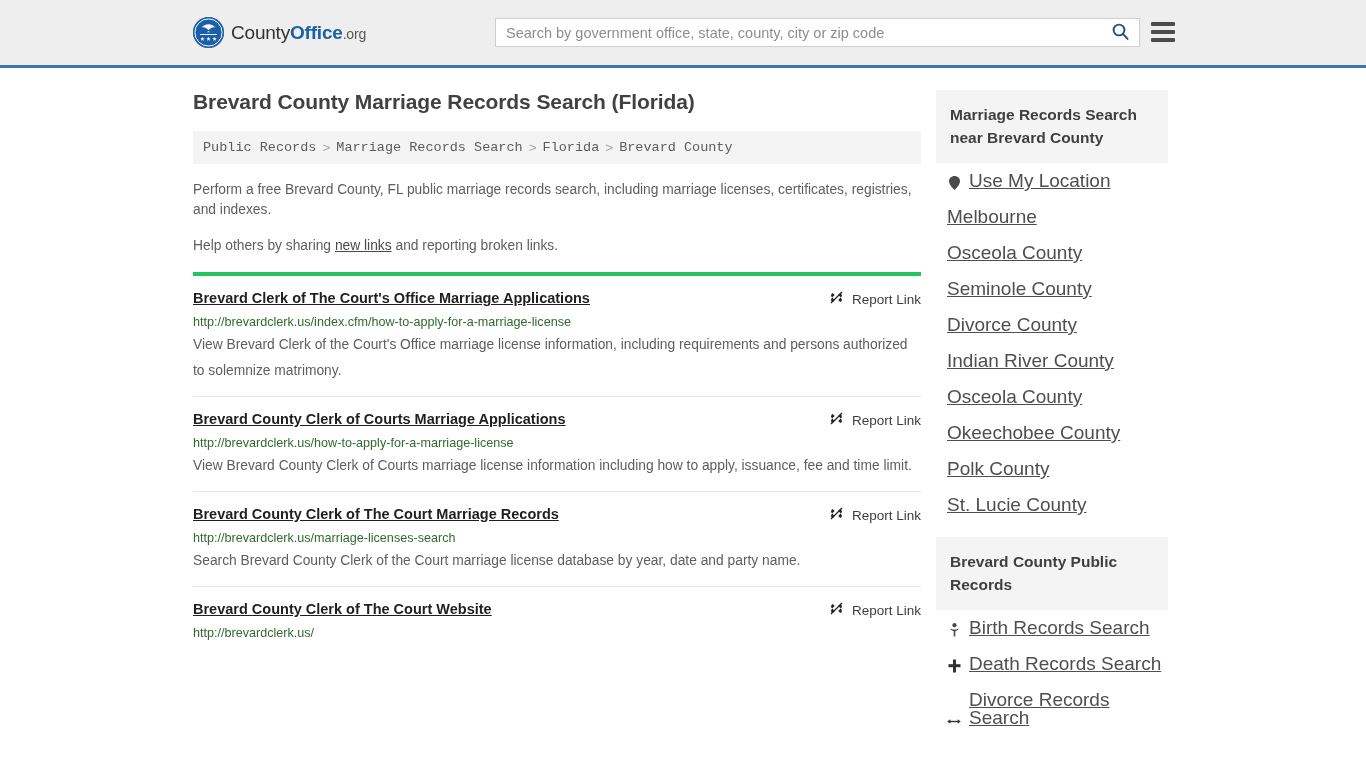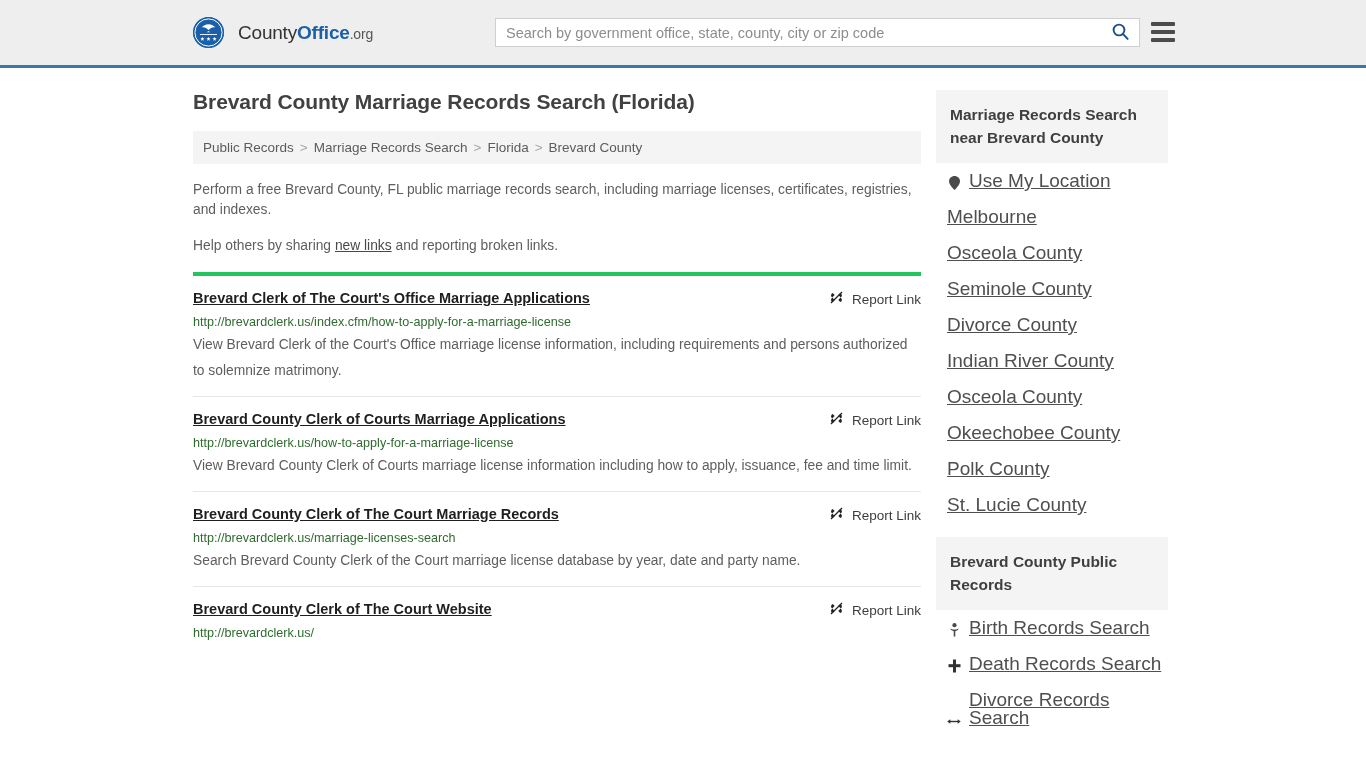--- a/index.html
+++ b/index.html
@@ -27,21 +27,21 @@
     width: 1366px;
     height: 100%;
     display: flex;
     align-items: center;
     padding: 0 190px 0 193px;
     position: relative;
   }
   .brand {
     display: flex;
     align-items: center;
-    gap: 14px;
+    gap: 7px;
     text-decoration: none;
     position: absolute;
     left: 193px;
     top: 17px;
   }
   .brand-seal {
     width: 31px; height: 31px;
     border-radius: 50%;
     background: #1b5fa8;
     position: relative;
@@ -143,20 +143,21 @@
     color: #6d6d6d;
     display: flex;
     flex-wrap: wrap;
     align-items: center;
     gap: 0;
     margin-bottom: 16px;
   }
   .breadcrumb a {
     color: #5c5c5c;
     text-decoration: none;
+    font-family: Liberation Mono, monospace;
   }
   .crumb-sep { color: #a5a5a5; margin: 0 6px; }
 
   .intro-p {
     font-size: 13.8px;
     line-height: 20px;
     color: #5e5e5e;
     margin: 0 0 16px 0;
   }
   .intro-p a {

